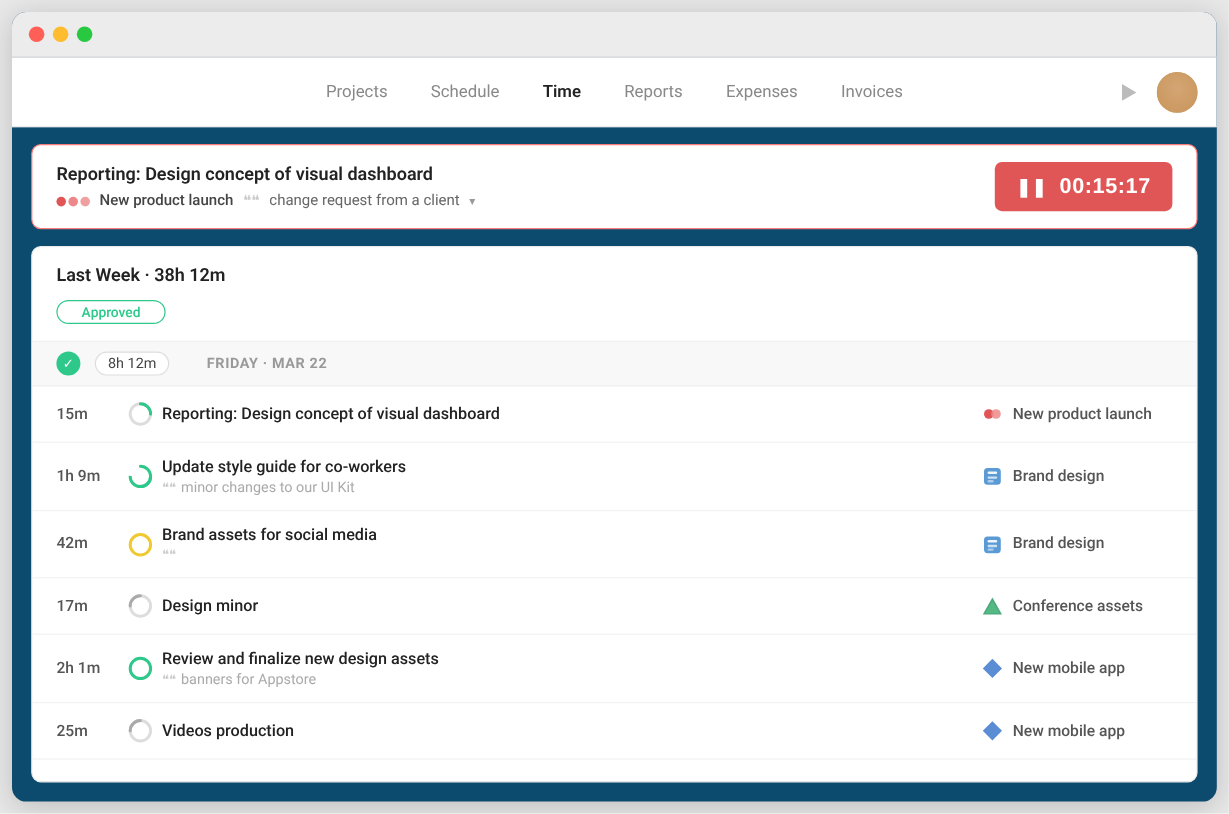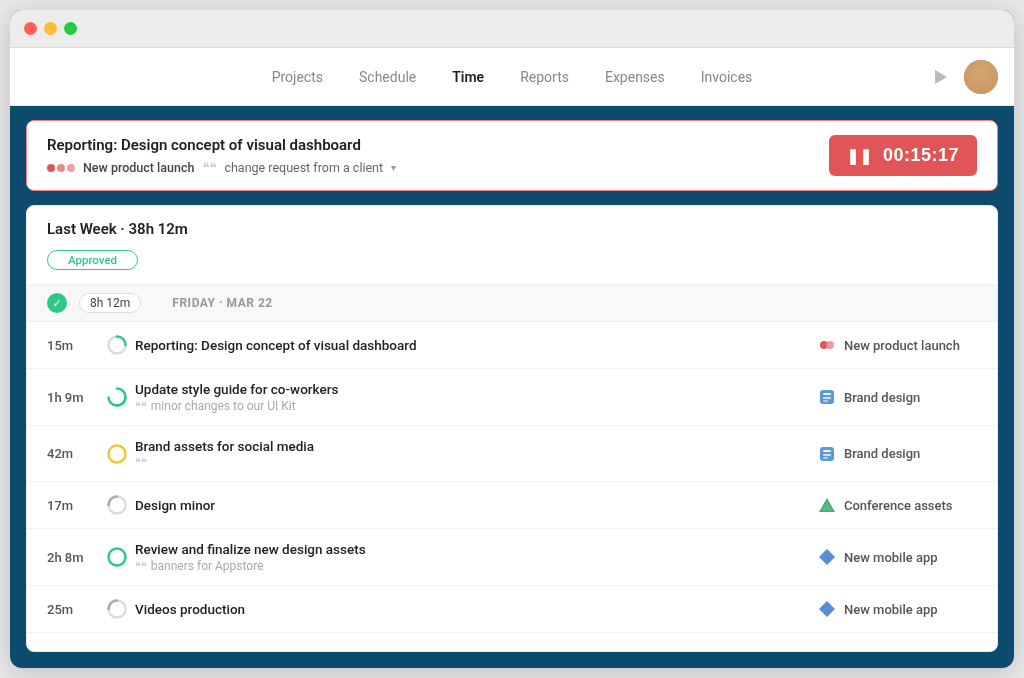--- a/index.html
+++ b/index.html
@@ -483,21 +483,21 @@
             <svg width="18" height="18" viewBox="0 0 18 18">
               <polygon points="9,2 17,16 1,16" fill="#4ca97c"></polygon>
               <polygon points="9,5 15,15 3,15" fill="#5cc48a" opacity="0.6"></polygon>
             </svg>
           </div>
           <span>Conference assets</span>
         </div>
       </div>
 
       <div class="entry-row">
-        <span class="entry-duration">2h 8m</span>
+        <span class="entry-duration">2h 1m</span>
         <div class="entry-icon">
           <svg class="svg-icon" viewBox="0 0 22 22">
             <circle cx="11" cy="11" r="8.5" fill="none" stroke="#2dc88a" stroke-width="2.5"></circle>
           </svg>
         </div>
         <div class="entry-text">
           <div class="entry-title">Review and finalize new design assets</div>
           <div class="entry-subtitle">
             <span style="color:#ccc;font-size:11px">❝❝</span>
             <span>banners for Appstore</span>

